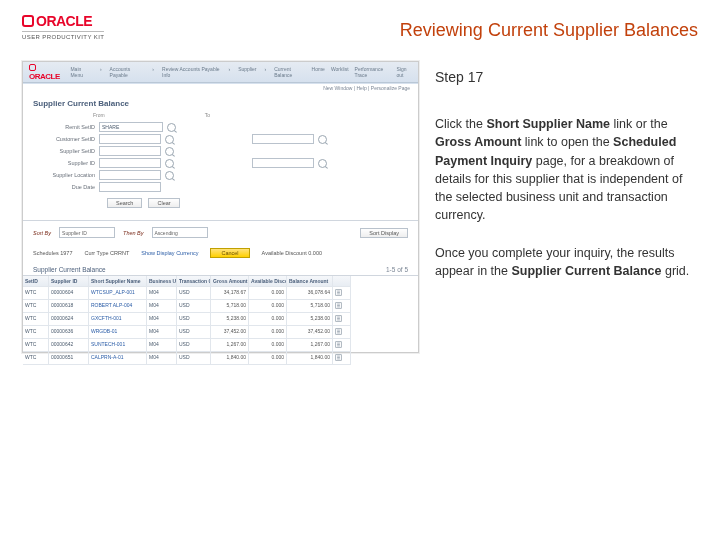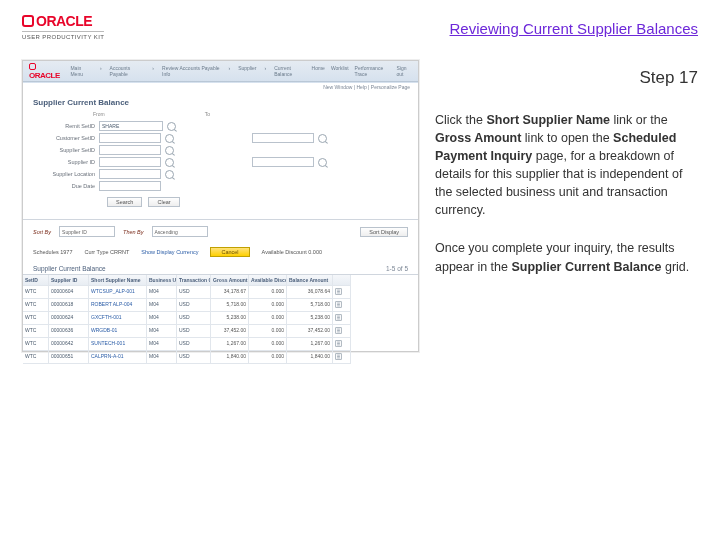--- a/index.html
+++ b/index.html
@@ -44,34 +44,33 @@
   }
   .upk {
     border-top: 1px solid #bbb;
     margin-top: 3px;
     padding-top: 2px;
     font-size: 6px;
     letter-spacing: 0.4px;
     color: #555;
   }
   .header-title {
-    font-size: 15px;
-    color: #6d28d9;
+    font-size: 18px;
+    color: #c2410c;
     padding-top: 6px;
-    text-decoration: underline;
   }
   
   .main {
     display: flex;
     gap: 18px;
     padding: 14px 22px 0 22px;
   }
   .shot-col { width: 395px; flex: none; }
   .text-col { flex: 1; font-size: 12.5px; line-height: 1.45; }
-  .step { margin: 6px 0 20px 0; font-size: 17px; text-align: right; }
+  .step { margin: 6px 0 28px 0; font-size: 14px; }
   .para { margin: 0 0 20px 0; }
   .bold { font-weight: bold; }
 
   
   .shot {
     width: 395px;
     height: 290px;
     border: 1px solid #ccc;
     background: linear-gradient(#e5ebf2, #d6e1ee 22px, #fff 22px);
     font-size: 5.5px;

